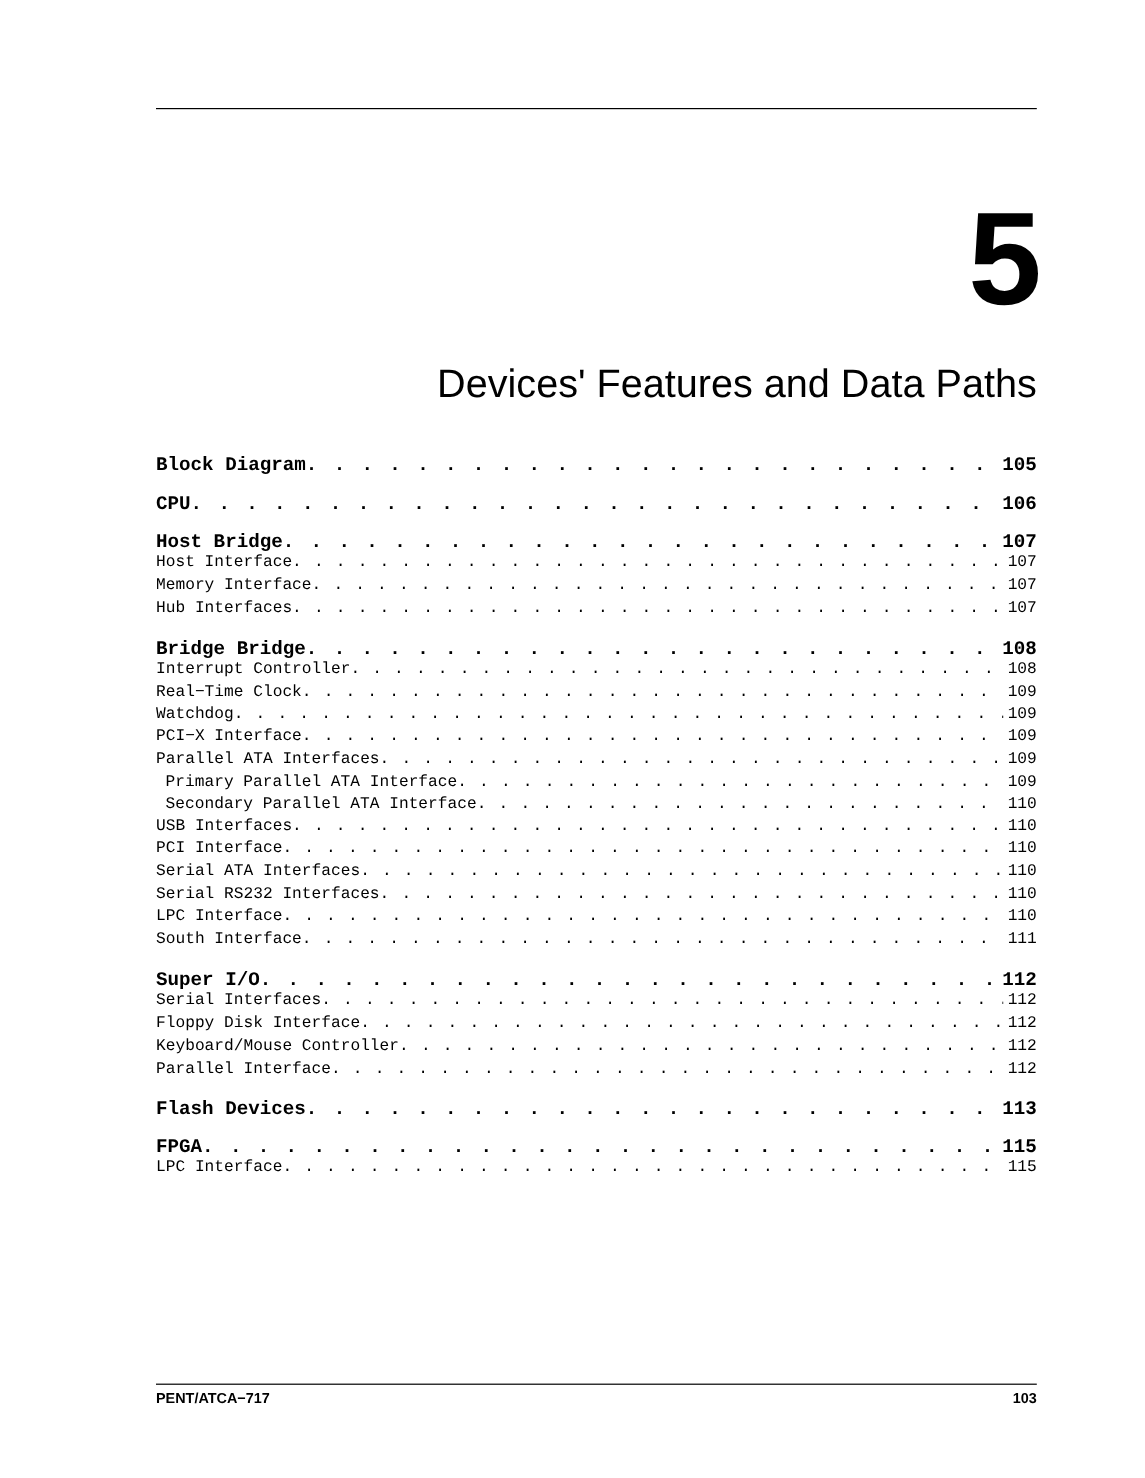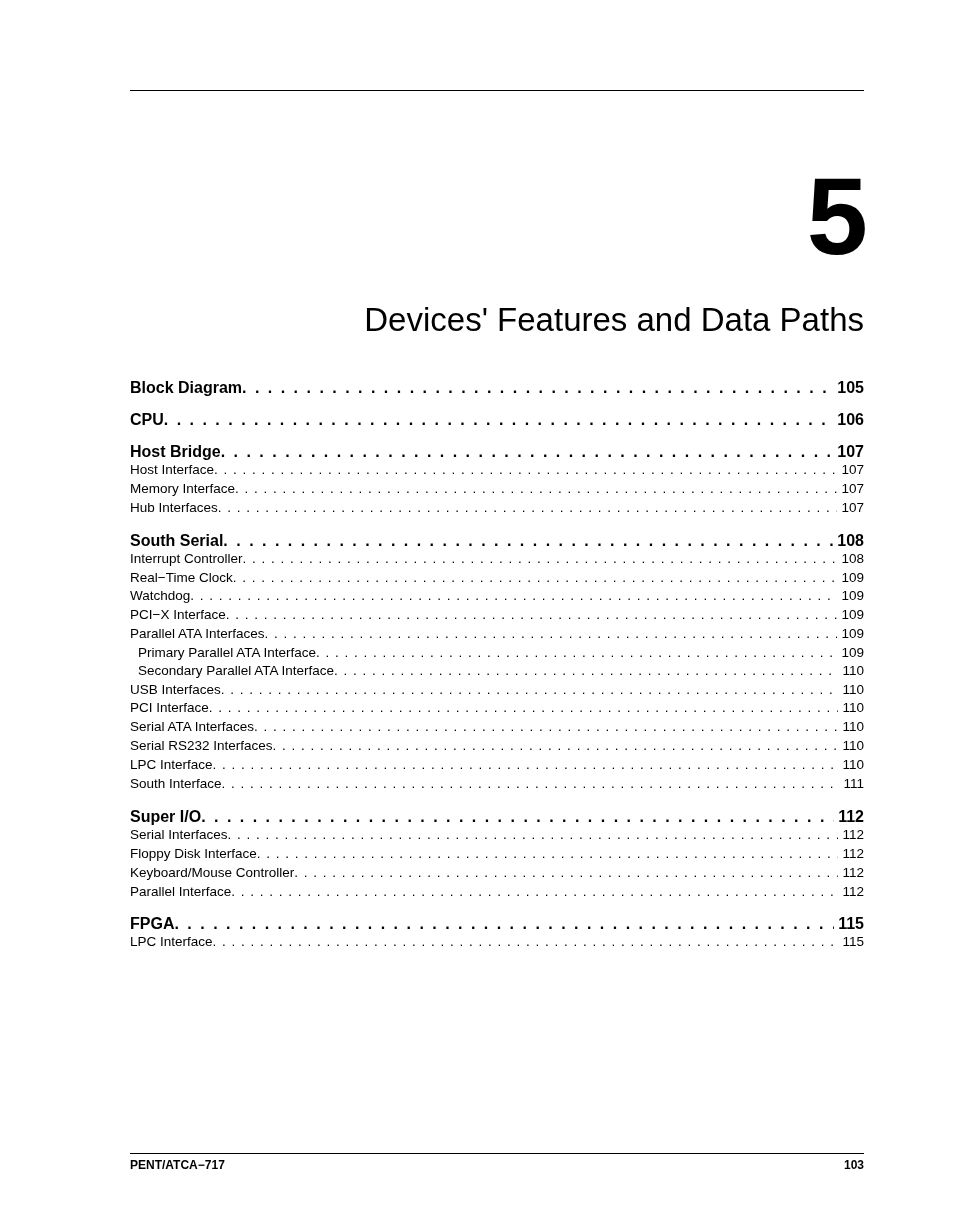--- a/index.html
+++ b/index.html
@@ -29,20 +29,21 @@
     font-weight: normal;
     text-align: right;
     margin-bottom: 40px;
   }
   .toc { font-size: 13.5px; }
   .toc-row {
     display: flex;
     align-items: baseline;
     white-space: nowrap;
     overflow: hidden;
+    font-family: Liberation Mono, monospace;
   }
   .toc-label { flex: 0 0 auto; }
   .toc-dots {
     flex: 1 1 auto;
     overflow: hidden;
     letter-spacing: 1px;
   }
   .toc-dots::before {
     content: " . . . . . . . . . . . . . . . . . . . . . . . . . . . . . . . . . . . . . . . . . . . . . . . . . . . . . . . . . . . . . . . . . . . . . . . . . . . . . . . . . . . . . . . . . . . . . . . . . . . . . . . . . . . . . . . . . . . . . . . . . . . . . . . . . . . . . . . . . . . . . . . . . . . . . . . . . . . . . . . . . . . . . . . . . . . . . .";
   }
@@ -102,21 +103,21 @@
       <span class="toc-label">Memory Interface </span>
       <span class="toc-dots"></span>
       <span class="toc-page"> 107</span>
     </div>
     <div class="toc-row lvl1">
       <span class="toc-label">Hub Interfaces </span>
       <span class="toc-dots"></span>
       <span class="toc-page"> 107</span>
     </div>
     <div class="toc-row lvl0">
-      <span class="toc-label">South Serial </span>
+      <span class="toc-label">Bridge Bridge </span>
       <span class="toc-dots"></span>
       <span class="toc-page"> 108</span>
     </div>
     <div class="toc-row lvl1">
       <span class="toc-label">Interrupt Controller </span>
       <span class="toc-dots"></span>
       <span class="toc-page"> 108</span>
     </div>
     <div class="toc-row lvl1">
       <span class="toc-label">Real−Time Clock </span>
@@ -195,20 +196,25 @@
     </div>
     <div class="toc-row lvl1">
       <span class="toc-label">Keyboard/Mouse Controller </span>
       <span class="toc-dots"></span>
       <span class="toc-page"> 112</span>
     </div>
     <div class="toc-row lvl1">
       <span class="toc-label">Parallel Interface </span>
       <span class="toc-dots"></span>
       <span class="toc-page"> 112</span>
+    </div>
+    <div class="toc-row lvl0">
+      <span class="toc-label">Flash Devices </span>
+      <span class="toc-dots"></span>
+      <span class="toc-page"> 113</span>
     </div>
     <div class="toc-row lvl0">
       <span class="toc-label">FPGA </span>
       <span class="toc-dots"></span>
       <span class="toc-page"> 115</span>
     </div>
     <div class="toc-row lvl1">
       <span class="toc-label">LPC Interface </span>
       <span class="toc-dots"></span>
       <span class="toc-page"> 115</span>

